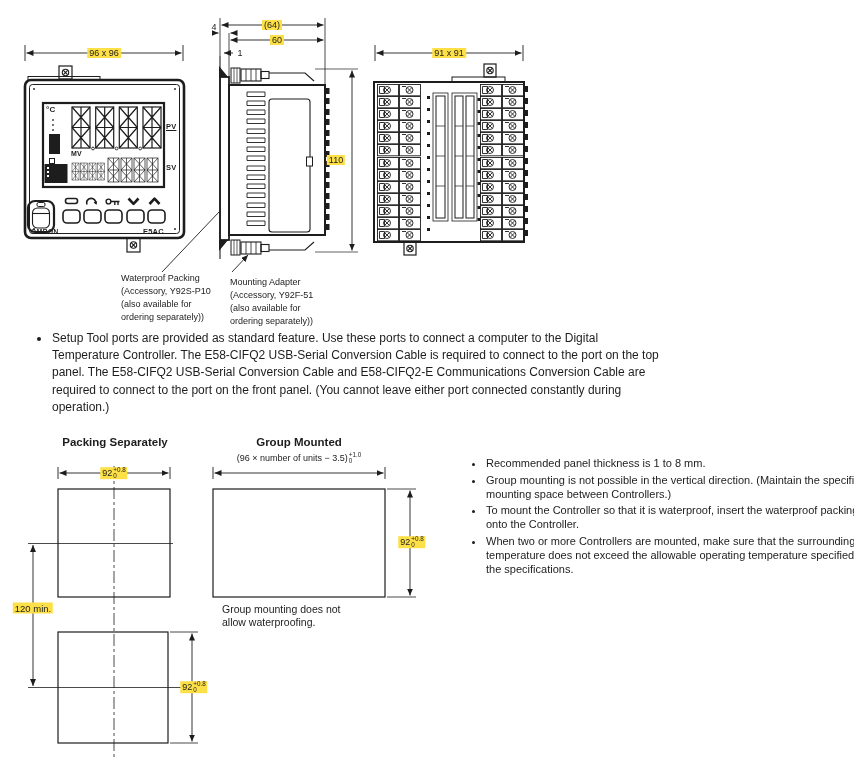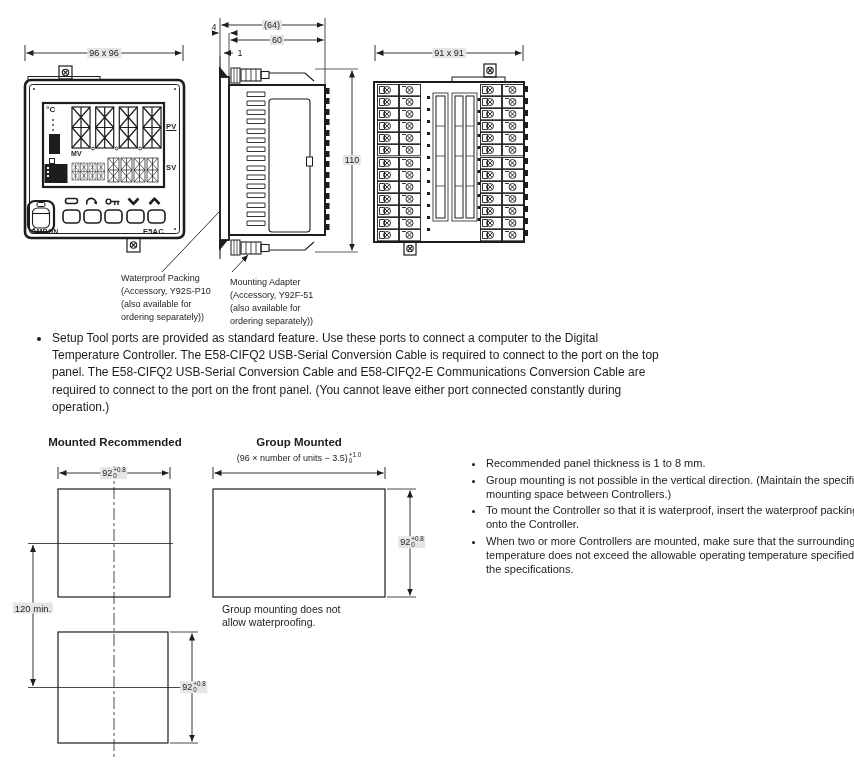--- a/index.html
+++ b/index.html
@@ -1,20 +1,20 @@
 <!DOCTYPE html>
 <html><head>
 <meta charset="utf-8">
 <style>
   html,body{margin:0;padding:0;background:#fff;}
   .page{position:relative;width:854px;height:772px;background:#fff;overflow:hidden;
         font-family:"Liberation Sans",sans-serif;color:#1d1d1d;}
   .page svg.art{position:absolute;left:0;top:0;z-index:0;}
   .lbl{position:absolute;z-index:2;white-space:nowrap;color:#1d1d1d;}
-  .dim{font-size:9px;background:#e5e5e5;padding:0 2px;transform:translate(-50%,-50%);}
+  .dim{font-size:9px;background:#fde047;padding:0 2px;transform:translate(-50%,-50%);}
   .dim.nobg{background:transparent;}
   .tol{display:inline-flex;align-items:center;}
   .stk{display:inline-flex;flex-direction:column;align-items:flex-start;
        font-size:6.3px;line-height:5.8px;margin-left:1px;}
   .stk i{font-style:normal;}
   .panel-lab{font-weight:bold;font-size:7.5px;letter-spacing:0.2px;}
   .cap{font-size:9px;line-height:13px;white-space:pre-line;z-index:2;}
   .ttl{font-weight:bold;font-size:11.5px;transform:translateX(-50%);}
   .formula{font-size:9px;transform:translateX(-50%);}
   ul.notes{position:absolute;margin:13px;z-index:2;}
@@ -242,21 +242,21 @@
     <path d="M387,489H416M387,597H416" stroke-width="0.8"></path>
     <line x1="410" y1="490.5" x2="410" y2="595.5" stroke-width="0.9" marker-start="url(#arr)" marker-end="url(#arr)"></line>
   </g>
 </svg>
 
 <div class="lbl dim" style="left:104px;top:53px;">96 x 96</div>
 <div class="lbl dim" style="left:272px;top:25px;">(64)</div>
 <div class="lbl dim" style="left:277px;top:40px;">60</div>
 <div class="lbl dim nobg" style="left:214px;top:27px;">4</div>
 <div class="lbl dim nobg" style="left:240px;top:53px;">1</div>
-<div class="lbl dim" style="left:352px;top:160px;text-align:right;">110</div>
+<div class="lbl dim" style="left:336px;top:160px;text-align:right;">110</div>
 <div class="lbl dim" style="left:449px;top:53px;">91 x 91</div>
 
 <div class="lbl panel-lab" style="left:46px;top:105px;font-size:8px;">°C</div>
 <div class="lbl panel-lab" style="left:166px;top:122px;text-decoration:underline;">PV</div>
 <div class="lbl panel-lab" style="left:166px;top:163px;">SV</div>
 <div class="lbl panel-lab" style="left:71px;top:150px;font-size:7px;">MV</div>
 <div class="lbl panel-lab" style="left:31px;top:228px;font-size:6.5px;letter-spacing:0.6px;">OMRON</div>
 <div class="lbl panel-lab" style="left:143px;top:227px;">E5AC</div>
 
 <div class="lbl cap" style="left:121px;top:272px;">Waterproof Packing
@@ -265,21 +265,21 @@
 ordering separately))</div>
 <div class="lbl cap" style="left:230px;top:276px;">Mounting Adapter
 (Accessory, Y92F-51
 (also available for
 ordering separately))</div>
 
 <ul class="notes note-main">
   <li>Setup Tool ports are provided as standard feature. Use these ports to connect a computer to the Digital Temperature Controller. The E58-CIFQ2 USB-Serial Conversion Cable is required to connect to the port on the top panel. The E58-CIFQ2 USB-Serial Conversion Cable and E58-CIFQ2-E Communications Conversion Cable are required to connect to the port on the front panel. (You cannot leave either port connected constantly during operation.)</li>
 </ul>
 
-<div class="lbl ttl" style="left:115px;top:436px;">Mounted Recommended</div>
+<div class="lbl ttl" style="left:115px;top:436px;">Packing Separately</div>
 <div class="lbl ttl" style="left:299px;top:436px;">Group Mounted</div>
 
 <div class="lbl formula" style="left:299px;top:452px;">
   <span class="tol">
         <span>(96 × number of units − 3.5)</span>
         <span class="stk">
           <i>+1.0</i>
           <i>0</i>
         </span>
       </span>

